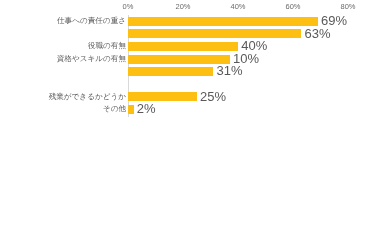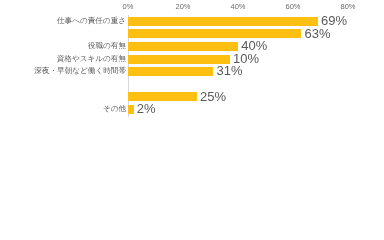--- a/index.html
+++ b/index.html
@@ -125,27 +125,27 @@
       <div class="val-label" style="left:241.2px">40%</div>
     </div>
 
     <div class="bar-row" style="top:38.8px">
       <div class="cat-label">資格やスキルの有無</div>
       <div class="bar" style="width:101.8px"></div>
       <div class="val-label" style="left:233px">10%</div>
     </div>
 
     <div class="bar-row" style="top:51.4px">
-      <div class="cat-label">深夜・早朝など働く時間帯</div>
       <div class="bar" style="width:85.3px"></div>
       <div class="val-label" style="left:216.5px">31%</div>
     </div>
 
 
     <div class="bar-row" style="top:76.6px">
+      <div class="cat-label">残業ができるかどうか</div>
       <div class="bar" style="width:68.8px"></div>
       <div class="val-label" style="left:200px">25%</div>
     </div>
 
     <div class="bar-row" style="top:89.2px">
       <div class="cat-label">その他</div>
       <div class="bar" style="width:5.5px"></div>
       <div class="val-label" style="left:136.7px">2%</div>
     </div>
 

